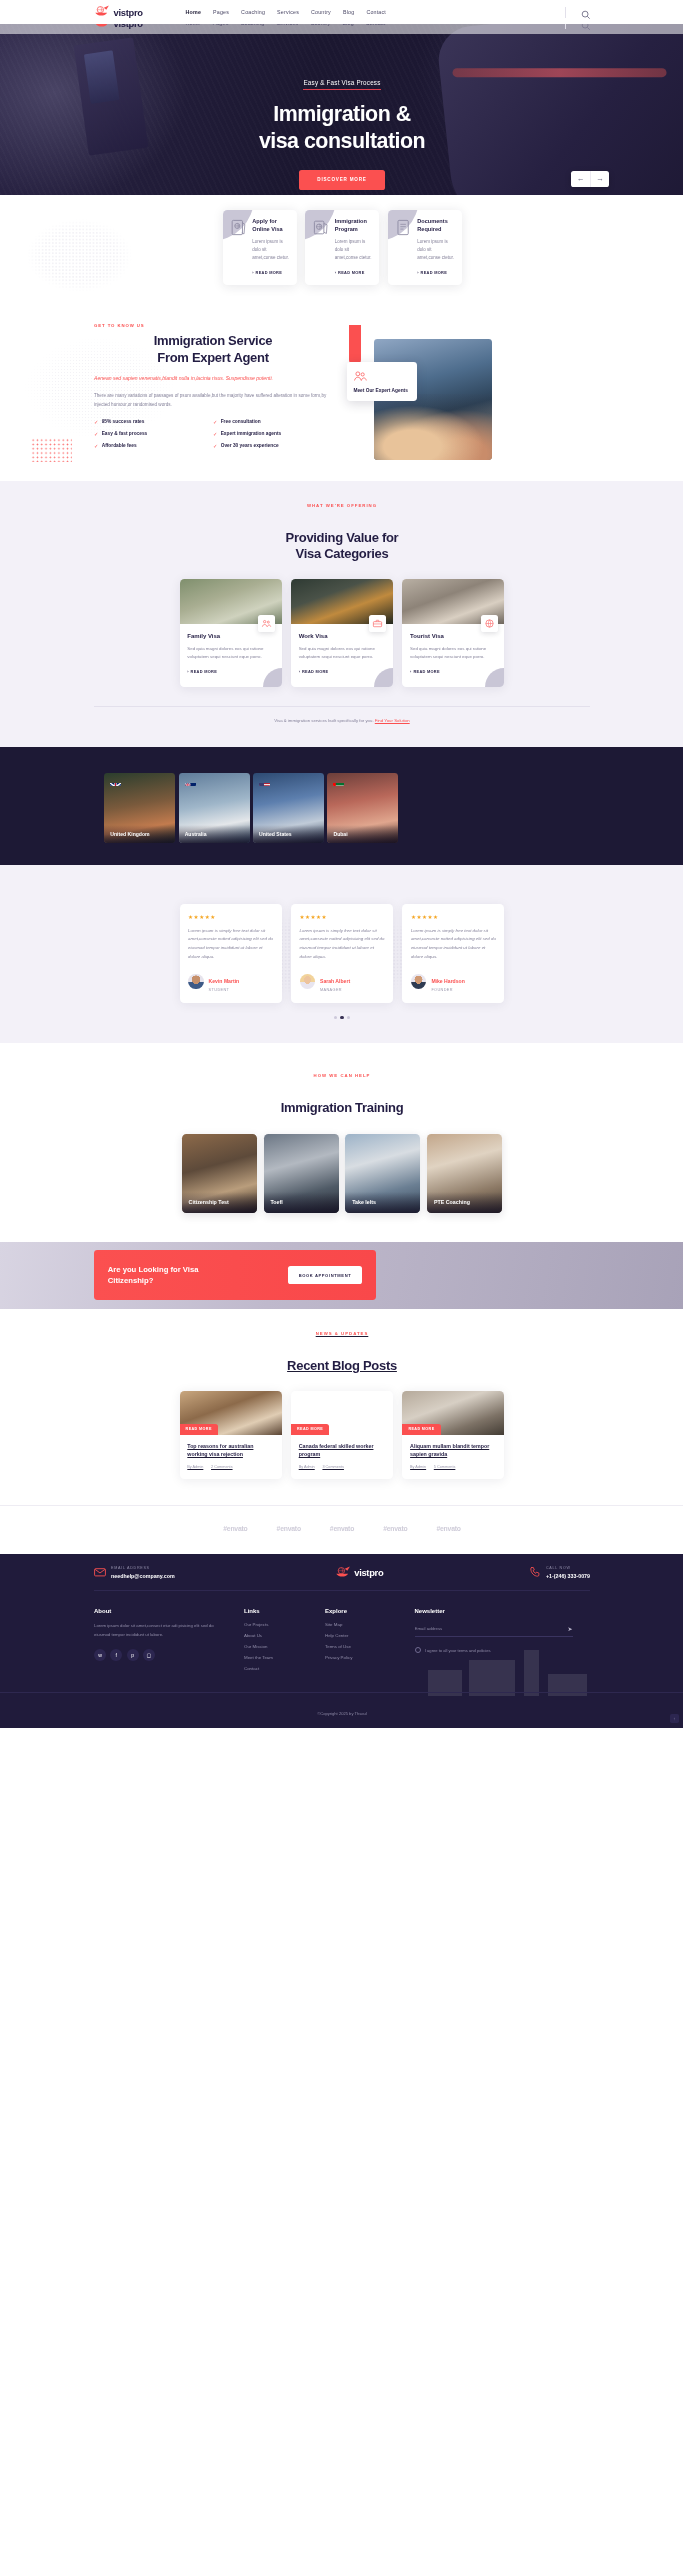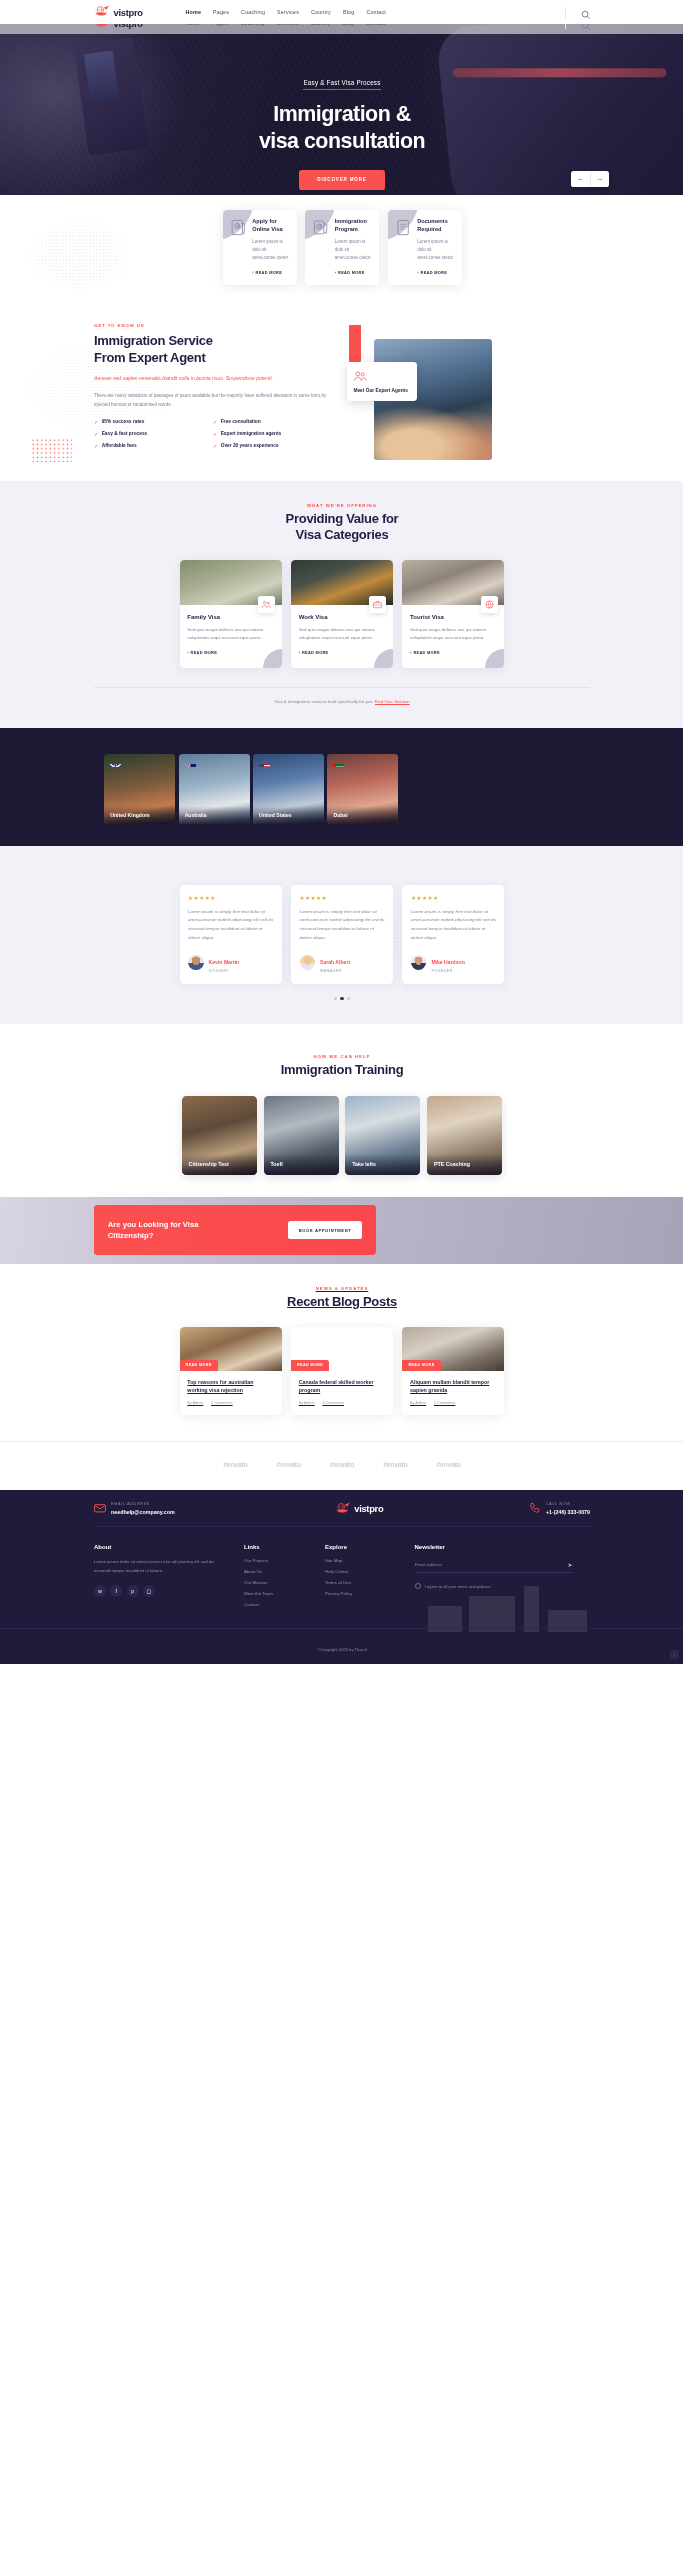--- a/index.html
+++ b/index.html
@@ -156,21 +156,21 @@
   .dots-red {
     position: absolute; left: 31px; bottom: 19px; width: 41px; height: 24px;
     background-image: radial-gradient(#fb5050 0.8px, transparent 0.9px);
     background-size: 4.3px 4.3px; opacity:.85;
   }
   .about-grid { display: flex; gap: 10.3px; position: relative; z-index: 3; }
   .about-left { width: 238px; }
   .eyebrow {
     font-size: 4.3px; font-weight: bold; color: #fb5050; letter-spacing: 0.9px; text-transform: uppercase;
   }
-  .h2 { font-size: 13px; font-weight: bold; color: #231d43; line-height: 1.25; margin-top: 5.1px; letter-spacing: -0.3px; }
+  .h2 { font-size: 13px; font-weight: bold; color: #231d43; line-height: 1.25; margin-top: 5.1px; letter-spacing: -0.3px; text-align: center; }
   .lead { font-size: 5.1px; color: #fb5050; font-style: italic; line-height: 1.85; margin-top: 7.7px; }
   .para { font-size: 4.6px; color: #85829a; line-height: 2.0; margin-top: 7.7px; }
   .feat-grid { display: flex; flex-wrap: wrap; margin-top: 9.4px; }
   .feat { width: 50%; display: flex; align-items: center; gap: 3.4px; margin-bottom: 6px; }
   .feat .tick { color: #fb5050; font-size: 5.1px; }
   .feat span.txt { font-size: 4.8px; font-weight: bold; color: #231d43; }
   .about-right { width: 150px; position: relative; }
   .about-img {
     position: absolute; right: 0; top: 15.4px; width: 118px; height: 121px;
     border-radius: 3.4px; overflow: hidden;
@@ -191,21 +191,21 @@
     background:#fff; border-radius: 3.4px; box-shadow: 0 2.6px 10.3px rgba(30,27,53,.16);
     padding: 6.8px 6px; z-index: 6;
   }
   .expert-badge .eb-title { font-size: 4.8px; font-weight: bold; color:#231d43; line-height:1.5; }
   .eb-icon { width: 14.5px; height: 14.5px; margin-bottom: 3.4px; }
 
   
   .cats { background: #f3f1f8; padding: 22px 0 24px; position:relative; }
   .sec-head { text-align: center; }
   .sec-head .eyebrow { letter-spacing: 1px; }
-  .sec-head .h2 { margin-top: 3px; }
+  .sec-head .h2 { margin-top: 22px; }
   .cat-row { display: flex; gap: 9.4px; justify-content: center; margin-top: 17px; }
   .cat-card { width: 102px; background:#fff; border-radius: 4.3px; box-shadow: 0 1.7px 10.3px rgba(30,27,53,.08); overflow: hidden; position: relative; }
   .cat-img { height: 45px; position: relative; }
   .cat-img.c1 { background: linear-gradient(160deg,#7f8f6d 0%, #a9ae92 40%, #cfd2be 70%, #6f7d63 100%); }
   .cat-img.c2 { background: linear-gradient(160deg,#2e3a33 0%, #4a5248 35%, #c08a3e 62%, #23281f 100%); }
   .cat-img.c3 { background: linear-gradient(160deg,#b9b0a4 0%, #8d8378 40%, #d9cfc2 70%, #6e665d 100%); }
   .cat-ico {
     position: absolute; right: 6.8px; bottom: -7.7px; width: 17px; height: 17px;
     background:#fff; border-radius: 2.6px; box-shadow: 0 1.7px 5.1px rgba(30,27,53,.14);
     display:flex; align-items:center; justify-content:center;
@@ -277,21 +277,21 @@
   .tr2 { background: linear-gradient(165deg,#6b7684 0%, #b3b9c1 38%, #4f5a66 72%, #2b3139 100%); }
   .tr3 { background: linear-gradient(165deg,#9cb2c7 0%, #d8dde2 35%, #6b7f93 70%, #394a5c 100%); }
   .tr4 { background: linear-gradient(165deg,#c2a68a 0%, #e0d3c2 35%, #8d7a66 72%, #4a3e32 100%); }
   .tr-label {
     position:absolute; left:0; right:0; bottom:0; padding: 6.8px 6.8px 7.7px;
     background: linear-gradient(180deg, transparent, rgba(20,16,36,.8));
     color:#fff; font-size: 5.3px; font-weight: bold;
   }
 
   
-  .cta-wrap { background:#f3f1f8; padding: 0; position: relative; height: 67px; }
+  .cta-wrap { background:#f3f1f8; padding: 0; position: relative; height: 67px; margin-top: 7px; }
   .cta-photo { position:absolute; inset:0; background: linear-gradient(100deg,#d8d4e2 0%, #bfb9cc 40%, #a8a2b8 100%); }
   .cta-card {
     position:absolute; left: 94px; top: 8.5px; width: 282px; height: 50px;
     background: linear-gradient(90deg,#fb5050 0%, #f9484a 100%);
     border-radius: 3.4px; display:flex; align-items:center; padding: 0 13.7px;
   }
   .cta-title { font-size: 7.7px; font-weight: bold; color:#fff; line-height: 1.45; width: 137px; }
   .btn-white {
     margin-left: auto; background:#fff; color:#231d43; font-size: 4.1px; font-weight: bold;
     letter-spacing: 0.6px; padding: 6.8px 11px; border-radius: 2.6px; border:none; cursor:pointer;

